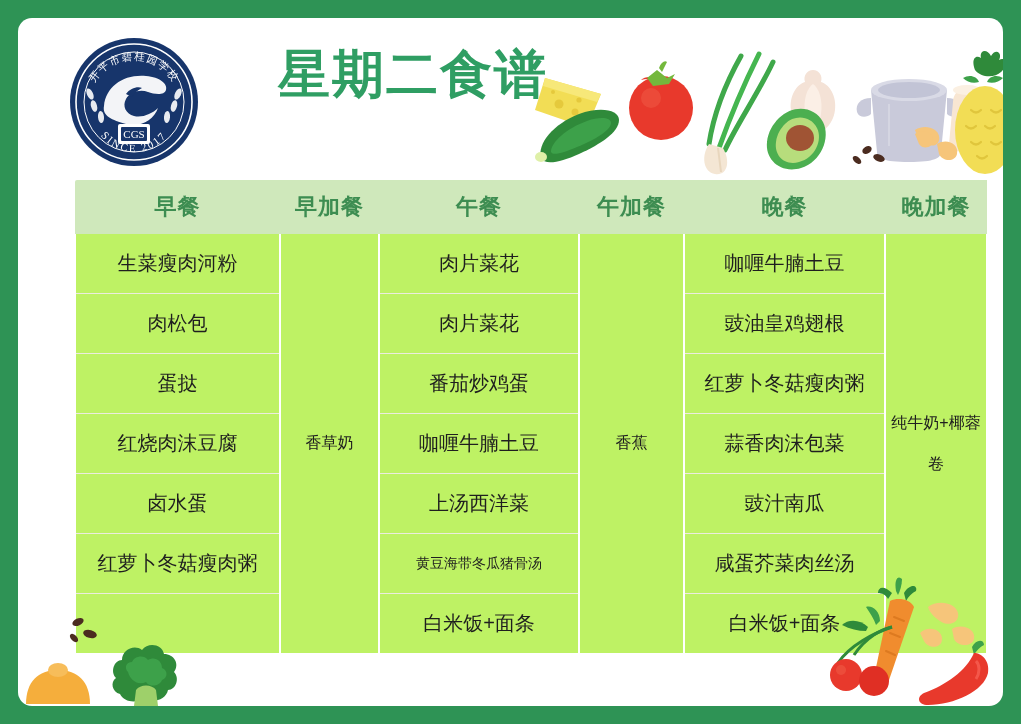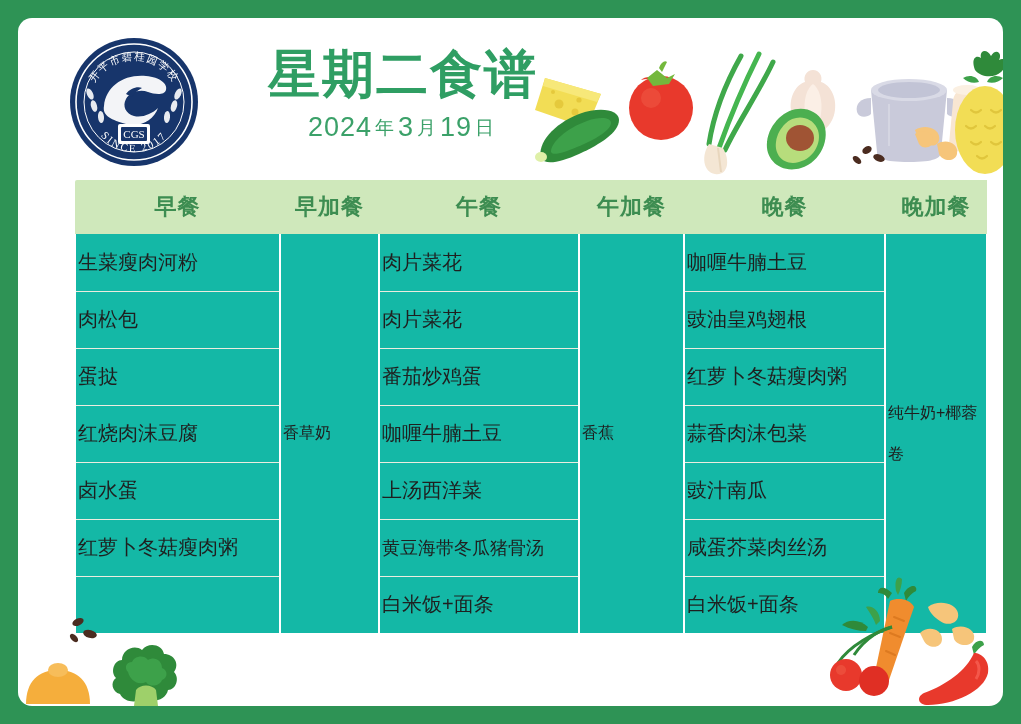--- a/index.html
+++ b/index.html
@@ -59,20 +59,21 @@
     width: 290px;
     text-align: center;
   }
   .main-title {
     font-size: 52px;
     font-weight: bold;
     color: #2f9e63;
     letter-spacing: 2px;
     line-height: 1.08;
     white-space: nowrap;
+    text-align: right;
   }
   .date-line {
     margin-top: 10px;
     font-size: 27px;
     color: #3ba169;
     white-space: nowrap;
     letter-spacing: 1px;
   }
   .date-line .u {
     font-size: 19px;
@@ -102,40 +103,40 @@
     color: #3d8d51;
     font-size: 22px;
     font-weight: bold;
     height: 52px;
     letter-spacing: 1px;
     border: none;
   }
   .menu-table th:first-child { border-top-left-radius: 2px; }
 
   .menu-table td {
-    background: #14b8a6;
+    background: #bef264;
     border-top: 1px solid #ececdf;
     border-left: 2px solid #ffffff;
     border-right: 2px solid #ffffff;
-    text-align: left;
+    text-align: center;
     color: #1f1f1f;
     font-size: 20px;
     height: 57px;
     vertical-align: middle;
-    padding: 0 2px;
+    padding: 16px 2px;
     box-sizing: border-box;
   }
   .menu-table tr:first-child td { border-top: none; }
   .menu-table td.snack {
     border-top: none;
     font-size: 16px;
     line-height: 2.55;
   }
   .menu-table td.empty { color: transparent; }
-  .menu-table td.tight { font-size: 18px; }
+  .menu-table td.tight { font-size: 14px; }
 
   
   col.c-breakfast { width: 205px; }
   col.c-bsnack    { width: 99px; }
   col.c-lunch     { width: 200px; }
   col.c-lsnack    { width: 105px; }
   col.c-dinner    { width: 201px; }
   col.c-dsnack    { width: 102px; }
 
   
@@ -194,21 +195,20 @@
             <textPath href="#arcTop" startOffset="50%" text-anchor="middle">开平市碧桂园学校</textPath>
           </text>
           <text font-family="'Liberation Serif', serif" font-size="11" fill="#ffffff" letter-spacing="2">
             <textPath href="#arcBot" startOffset="50%" text-anchor="middle">SINCE 2017</textPath>
           </text>
         </svg>
       </div>
 
       <div class="title-block">
         <div class="main-title">星期二食谱</div>
-        <div class="date-line"><span>2024</span><span class="u">年</span><span>3</span><span class="u">月</span><span>19</span><span class="u">日</span></div>
       </div>
 
       <div class="veg-art">
         <svg viewBox="0 0 480 130" width="480" height="130" aria-hidden="true">
 
           <g>
             <path d="M22 30 L78 46 L64 80 L12 62 Z" fill="#f2dd55"></path>
             <path d="M22 30 L78 46 L74 54 L20 38 Z" fill="#f7e879"></path>
             <circle cx="36" cy="56" r="4.5" fill="#e5c93c"></circle>
             <circle cx="52" cy="64" r="3.5" fill="#e5c93c"></circle>

